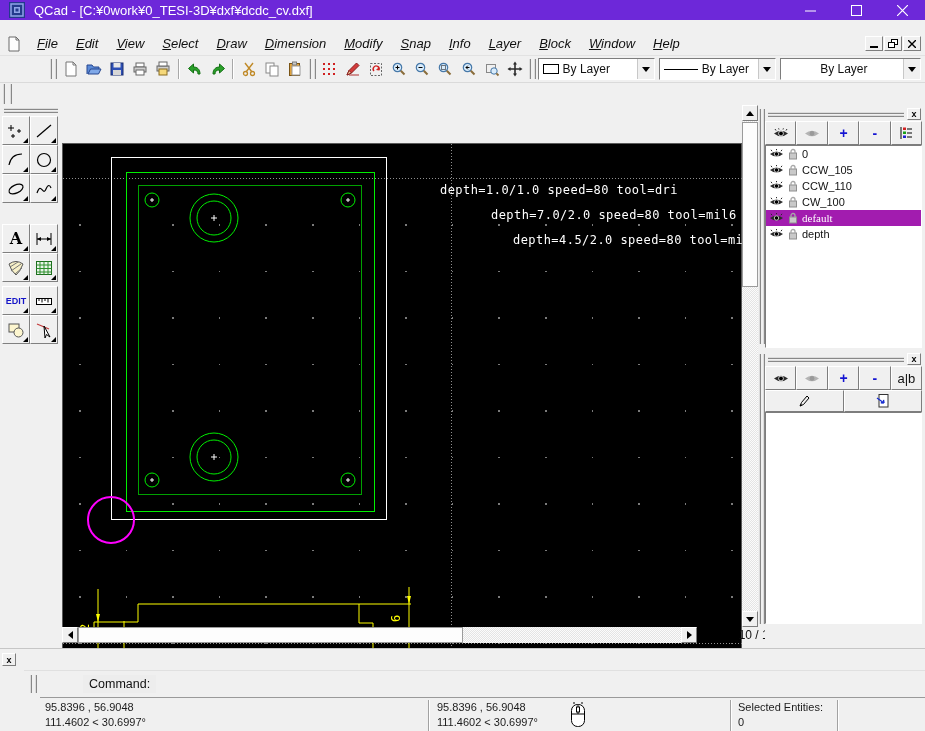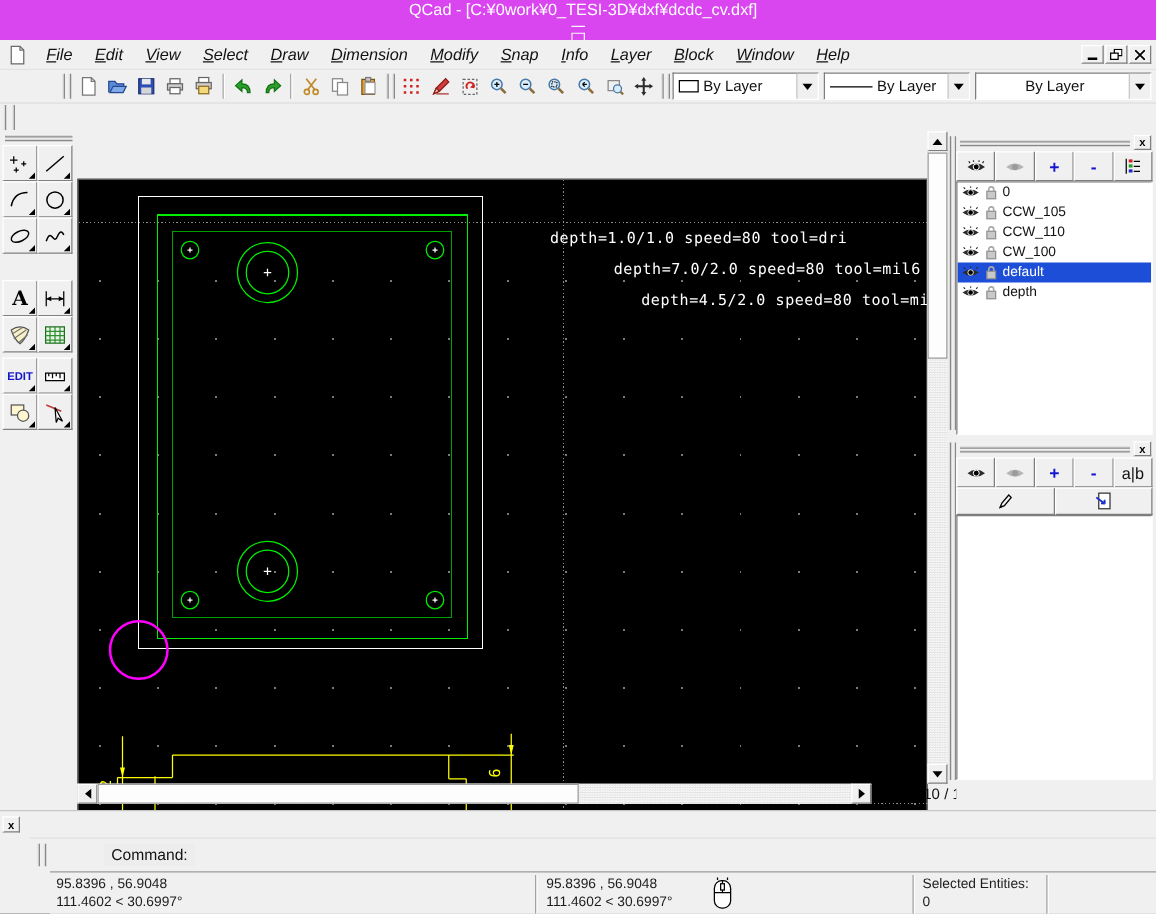--- a/index.html
+++ b/index.html
@@ -1,21 +1,21 @@
 <!DOCTYPE html>
 <html><head>
 <meta charset="utf-8">
 <style>
   * { margin:0; padding:0; box-sizing:border-box; }
   html,body { width:925px; height:731px; overflow:hidden; }
   body { font-family:"Liberation Sans", sans-serif; font-size:12px; background:#f0f0f0; position:relative; }
   .window { position:absolute; inset:0; width:925px; height:731px; background:#f0f0f0; outline:1px solid #3c3c3c; }
 
   
-  .titlebar { position:absolute; top:0; left:0; width:100%; height:32px; background:#d946ef; display:flex; align-items:center;flex-direction:column; }
+  .titlebar { position:absolute; top:0; left:0; width:100%; height:20px; background:#6d28d9; display:flex; align-items:center; }
   .titlebar .app-icon { width:18px; height:18px; margin-left:8px; }
   .titlebar .title-text { color:#fff; font-size:13px; margin-left:8px; flex:1; white-space:nowrap; }
   .win-ctrl { width:46px; height:32px; display:flex; align-items:center; justify-content:center; color:#fff; }
 
   
   .menubar { position:absolute; top:32px; left:0; width:100%; height:24px; background:#f0f0f0; display:flex; align-items:center; border-bottom:1px solid #e2e2e2; }
   .mdi-doc { width:16px; height:16px; margin:0 6px 0 6px; }
   .menu-item { padding:3px 9px; font-size:13px; color:#111;font-style:italic; }
   .mdi-ctrls { margin-left:auto; display:flex; gap:1px; padding-right:4px; }
   .mdi-btn { width:18px; height:15px; background:#f0f0f0; border:1px solid; border-color:#fff #7d7d7d #7d7d7d #fff; display:flex; align-items:center; justify-content:center; font-size:10px; font-weight:bold; color:#000; }
@@ -66,21 +66,21 @@
   .panel-grip { position:absolute; left:759px; width:6px; border-left:2px ridge #dcdcdc; border-right:2px ridge #dcdcdc; }
   .side-panel { position:absolute; left:765px; width:157px; background:#f0f0f0; }
   .panel-head { height:14px; display:flex; align-items:center; }
   .panel-head .grip { flex:1; height:5px; margin:0 3px; border-top:2px ridge #dcdcdc; border-bottom:2px ridge #dcdcdc; }
   .panel-x { width:14px; height:12px; background:#f0f0f0; border:1px solid; border-color:#fff #7d7d7d #7d7d7d #fff; font-size:9px; font-weight:bold; display:flex; align-items:center; justify-content:center; margin-right:1px; }
   .panel-toolbar { display:flex; height:24px; }
   .pbtn { flex:1; background:#f0f0f0; border:1px solid; border-color:#fff #7d7d7d #7d7d7d #fff; display:flex; align-items:center; justify-content:center; font-weight:bold; }
   .pbtn.blue { color:#1414d2; font-size:14px; }
   .panel-list { background:#fff; border:1px solid; border-color:#7d7d7d #fff #fff #7d7d7d; overflow:hidden; }
   .layer-row { display:flex; align-items:center; height:16px; gap:4px; padding-left:3px; font-size:11px; color:#111; white-space:nowrap; }
-  .layer-row.selected { background:#1d4ed8; color:#fff; }
+  .layer-row.selected { background:#a21caf; color:#fff;font-family:Liberation Serif, serif; }
   .panel-toolbar2 { display:flex; height:22px; }
   .pbtn2 { flex:1; background:#f0f0f0; border:1px solid; border-color:#fff #7d7d7d #7d7d7d #fff; display:flex; align-items:center; justify-content:center; }
   .ab-label { font-size:13px; color:#111; font-weight:normal; }
 
   
   .msgbar { position:absolute; top:648px; left:0; width:100%; height:22px; background:#f0f0f0; display:flex; align-items:center; border-top:1px solid #c6c6c6; }
   .msg-x { width:14px; height:13px; margin-left:2px; background:#f0f0f0; border:1px solid; border-color:#fff #7d7d7d #7d7d7d #fff; font-size:9px; font-weight:bold; display:flex; align-items:center; justify-content:center; }
   .msg-text { margin-left:10px; font-size:12.5px; color:#111; }
   .cmdbar { position:absolute; top:670px; left:0; width:100%; height:27px; background:#f0f0f0; display:flex; align-items:center; border-top:1px solid #e0e0e0;margin-left:24px; }
   .cmd-grip { width:7px; height:18px; margin-left:6px; border-left:2px ridge #dcdcdc; border-right:2px ridge #dcdcdc; }

